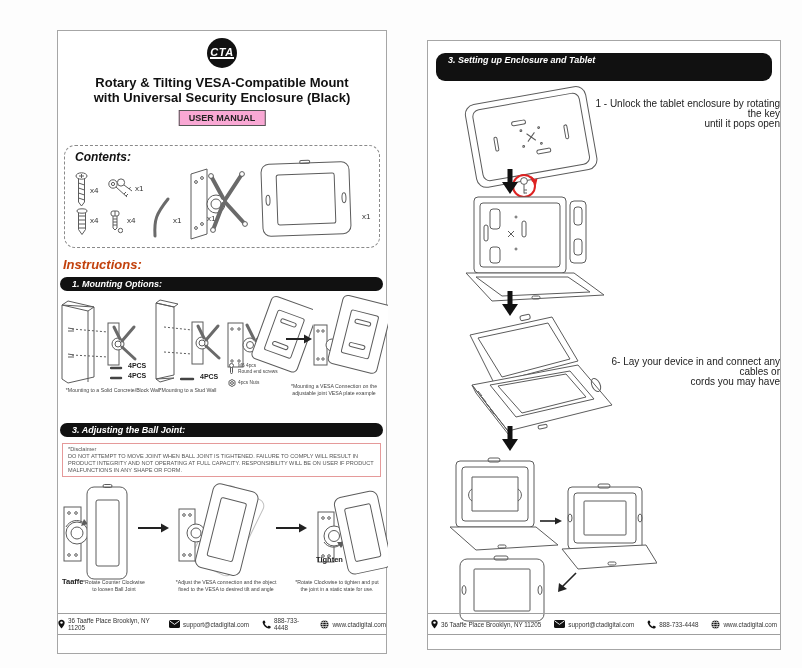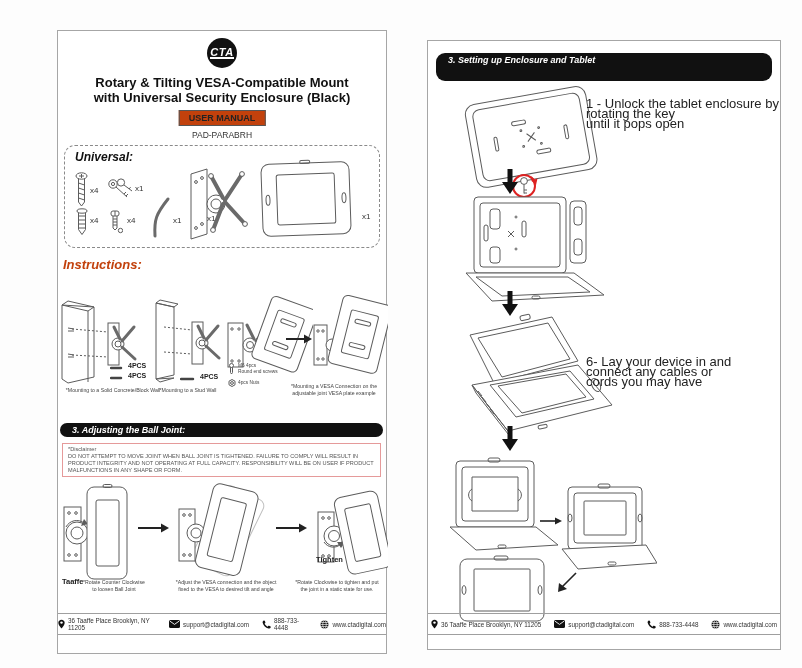--- a/index.html
+++ b/index.html
@@ -4,57 +4,56 @@
 <style>
   html,body{margin:0;padding:0;background:#ffffff;}
   .canvas{position:relative;width:802px;height:668px;background:#fdfdfd;font-family:"Liberation Sans",sans-serif;color:#222;overflow:hidden;}
   .page{position:absolute;background:#ffffff;border:1px solid #a6a6a6;}
   .page-left{left:57px;top:30px;width:328px;height:622px;}
   .page-right{left:427px;top:40px;width:352px;height:608px;}
   .abs{position:absolute;}
   .logo{position:absolute;left:50%;top:7px;transform:translateX(-50%);width:30px;height:30px;border-radius:50%;background:#111;color:#fff;display:flex;align-items:center;justify-content:center;font-weight:bold;font-style:italic;font-size:11px;letter-spacing:.5px;}
   .logo span{border-bottom:2px solid #fff;line-height:10px;}
   .title{position:absolute;left:0;right:0;top:44px;font-size:13px;font-weight:bold;line-height:15px;white-space:pre-line;text-align:center;color:#111;}
-  .badge{position:absolute;left:50%;top:79px;transform:translateX(-50%);border:1px solid #555;padding:2px 9px;font-size:9px;font-weight:bold;color:#222;background:#c2410c;}
+  .badge{position:absolute;left:50%;top:79px;transform:translateX(-50%);border:1px solid #555;padding:2px 9px;font-size:9px;font-weight:bold;color:#222;background:#f9a8d4;}
   .model{position:absolute;left:0;right:0;top:99px;font-size:8.5px;text-align:center;color:#333;}
   .contents-box{position:absolute;left:6px;right:6px;top:114px;height:101px;border:1.5px dashed #8a8a8a;border-radius:11px;}
   .contents-head{position:absolute;left:10px;top:4px;font-size:12px;font-weight:bold;font-style:italic;color:#111;}
   .qty{font-size:8px;color:#333;}
   .heading-ital{font-size:13px;font-weight:bold;font-style:italic;color:#c2410c;}
   .pill{position:absolute;background:#111;color:#fff;border-radius:9px;font-style:italic;font-weight:bold;font-size:9px;line-height:14px;height:14px;padding:0 0 0 12px;}
   .cap{font-size:5.2px;color:#444;line-height:6.5px;white-space:pre-line;text-align:center;}
   .lbl{font-size:7.5px;color:#222;font-weight:bold;}
   .pcs{font-size:7px;color:#222;font-weight:bold;}
   .legend{font-size:4.8px;color:#444;line-height:6px;}
   .disclaimer{position:absolute;left:4px;right:5px;top:412px;border:1px solid #e59a9a;padding:2px 5px;font-size:5.6px;line-height:7px;color:#555;white-space:pre-line;}
-  .steptext{font-size:13px;line-height:10px;color:#222;white-space:pre-line;}
+  .steptext{font-size:10px;line-height:10px;color:#222;white-space:pre-line;text-align:right;}
   .footer{position:absolute;left:0;right:0;height:20px;border-top:1px solid #9f9f9f;border-bottom:1px solid #9f9f9f;display:flex;align-items:center;justify-content:center;gap:13px;}
   .footer-item{display:flex;align-items:center;gap:3px;font-size:6.3px;color:#333;}
   svg{display:block;}
   .art{stroke:#5c5c5c;fill:none;stroke-width:1;}
   .artw{stroke:#5c5c5c;fill:#ffffff;stroke-width:1;}
   .ghost{stroke:#bfbfbf;fill:none;stroke-width:1;}
 </style>
 </head>
 <body>
 
 <div class="canvas">
 
   <div class="page page-left">
 
     <div class="logo">
         <span>CTA</span>
       </div>
     <div class="title">Rotary &amp; Tilting VESA-Compatible Mount
 with Universal Security Enclosure (Black)</div>
     <div class="badge">USER MANUAL</div>
-    <div class="model">PAD-PARABRH</div>
 
     <div class="contents-box">
-      <div class="contents-head">Universal:</div>
+      <div class="contents-head">Contents:</div>
 
       <div class="abs" style="left:10px;top:26px;">
         <svg width="13" height="36" viewBox="0 0 13 36">
             <ellipse class="artw" cx="6.5" cy="4" rx="5.5" ry="3.2"></ellipse>
             <path class="art" d="M4,4 h5 M6.5,2 v4 M3.5,7 v23 M9.5,7 v23 M3.5,11 L9.5,13 M3.5,16 L9.5,18 M3.5,21 L9.5,23 M3.5,26 L9.5,28 M3.5,30 L6.5,34 L9.5,30"></path>
           </svg>
       </div>
       <span class="qty abs" style="left:25px;top:40px;">x4</span>
 
       <div class="abs" style="left:42px;top:32px;">
@@ -123,20 +122,21 @@
           <rect class="art" x="46" y="4.5" width="10" height="3" rx="1.5"></rect>
           <ellipse class="art" cx="13" cy="43" rx="2" ry="5"></ellipse>
               <ellipse class="art" cx="89" cy="43" rx="2" ry="5"></ellipse>
         </g>
           </svg>
       </div>
       <span class="qty abs" style="left:297px;top:66px;">x1</span>
     </div>
 
     <div class="heading-ital abs" style="left:5px;top:226px;">Instructions:</div>
+    <div class="pill" style="left:2px;right:3px;top:246px;">1. Mounting Options:</div>
 
     <div class="abs" style="left:0px;top:266px;">
       <svg width="80" height="90" viewBox="0 0 80 90">
         <polygon class="artw" points="4,8 10,4 36,10 36,80 10,86 4,82"></polygon>
           <polygon class="art" points="4,8 30,14 36,10"></polygon>
           <line class="art" x1="30" y1="14" x2="30" y2="85"></line>
         <g class="art" stroke-dasharray="2,2">
             <line x1="14" y1="32" x2="50" y2="35"></line>
             <line x1="14" y1="58" x2="50" y2="60"></line>
           </g>

